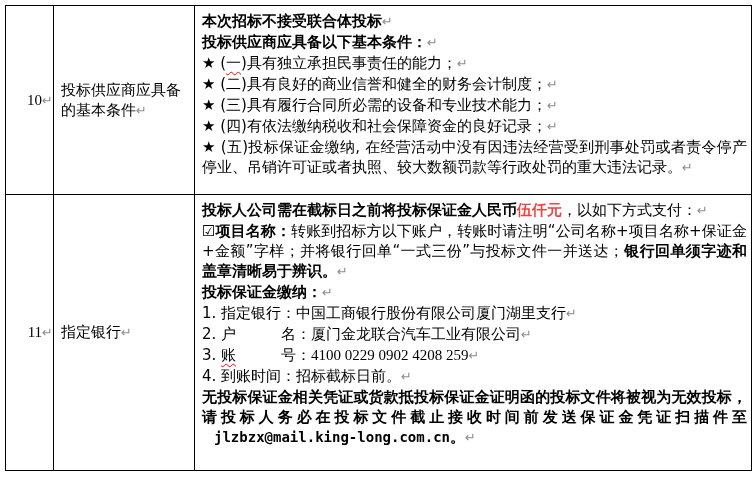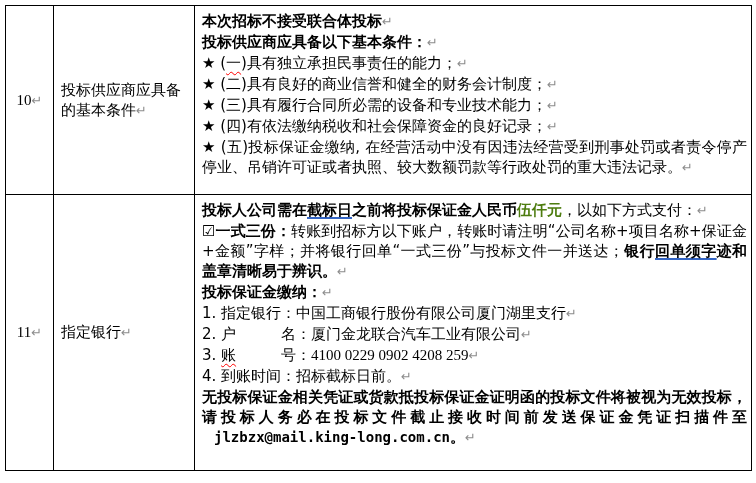--- a/index.html
+++ b/index.html
@@ -28,41 +28,40 @@
   td.cell {
     border: 1px solid #000000;
     font-size: 15px;
     line-height: 20px;
     color: #000000;
     overflow: hidden;
   }
   tr.row-10 { height: 189px; }
   tr.row-11 { height: 276px; }
   td.num-cell {
-    text-align: center;
+    text-align: right;
     vertical-align: middle;
     padding: 0;
   }
   td.label-cell {
     vertical-align: middle;
     padding: 0 4px 0 7px;
   }
   td.content-cell {
     vertical-align: top;
     padding: 5px 4px 0 7px;
   }
   p.para {
     margin: 0;
     padding: 0;
     text-align: justify;
   }
   .bold { font-weight: bold; }
-  .blue-text { color: #4d7c0f; font-weight: bold; }
+  .blue-text { color: #ef4444; font-weight: bold; }
   .blue-underline {
-    text-decoration: underline;
     text-decoration-color: #3465c4;
     text-decoration-thickness: 2px;
     text-underline-offset: 2px;
     margin-top: 20px;
   }
   .wavy {
     text-decoration: underline wavy #ff0000;
     text-decoration-thickness: 1px;
     text-underline-offset: 3px;
   }
@@ -113,21 +112,21 @@
 
     <tr class="row-11">
       <td class="cell num-cell">
         <span class="serif-digits">11</span><span class="pilcrow">↵</span>
       </td>
       <td class="cell label-cell">
         <span>指定银行</span><span class="pilcrow">↵</span>
       </td>
       <td class="cell content-cell">
         <p class="para"><span class="bold">投标人公司需在</span><span class="bold blue-underline">截标日</span><span class="bold">之前将投标保证金人民币</span><span class="blue-text">伍仟元</span><span>，以如下方式支付：</span><span class="pilcrow">↵</span></p>
-        <p class="para"><span class="checkbox-glyph">☑</span><span class="bold">一式三份：</span><span>转账到招标方以下账户，转账时请注明“公司名称+项目名称+保证金+金额”字样；并将银行回单“一式三份”与投标文件一并送达；</span><span class="bold">银行</span><span class="bold blue-underline">回单须字</span><span class="bold">迹和盖章清晰易于辨识。</span><span class="pilcrow">↵</span></p>
+        <p class="para"><span class="checkbox-glyph">☑</span><span class="bold">项目名称：</span><span>转账到招标方以下账户，转账时请注明“公司名称+项目名称+保证金+金额”字样；并将银行回单“一式三份”与投标文件一并送达；</span><span class="bold">银行</span><span class="bold blue-underline">回单须字</span><span class="bold">迹和盖章清晰易于辨识。</span><span class="pilcrow">↵</span></p>
         <p class="para bold"><span>投标保证金缴纳：</span><span class="pilcrow">↵</span></p>
         <p class="para"><span>1. 指定银行：中国工商银行股份有限公司厦门湖里支行</span><span class="pilcrow">↵</span></p>
         <p class="para"><span>2. 户　　　名：厦门金龙联合汽车工业有限公司</span><span class="pilcrow">↵</span></p>
         <p class="para"><span>3. </span><span class="wavy">账</span><span>　　　号：</span><span class="serif-digits">4100 0229 0902 4208 259</span><span class="pilcrow">↵</span></p>
         <p class="para"><span>4. 到账时间：招标截标日前。</span><span class="pilcrow">↵</span></p>
         <p class="para bold"><span>无投标保证金相关凭证或货款抵投标保证金证明函的投标文件将被视为无效投标，请投标人务必在投标文件截止接收时间前发送保证金凭证扫描件至</span><span class="email">jlzbzx@mail.king-long.com.cn</span><span>。</span><span class="pilcrow">↵</span></p>
       </td>
     </tr>
   </tbody>
     </table>

